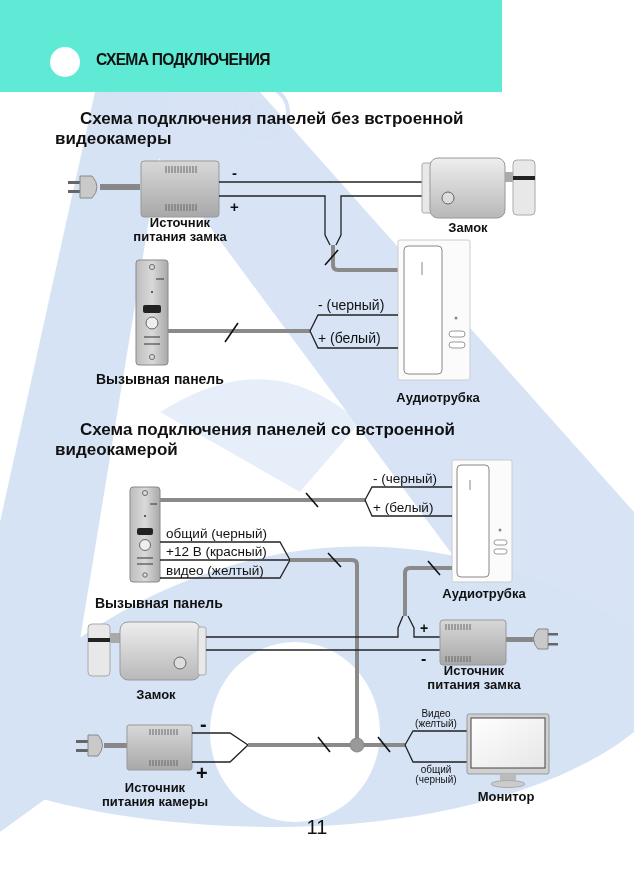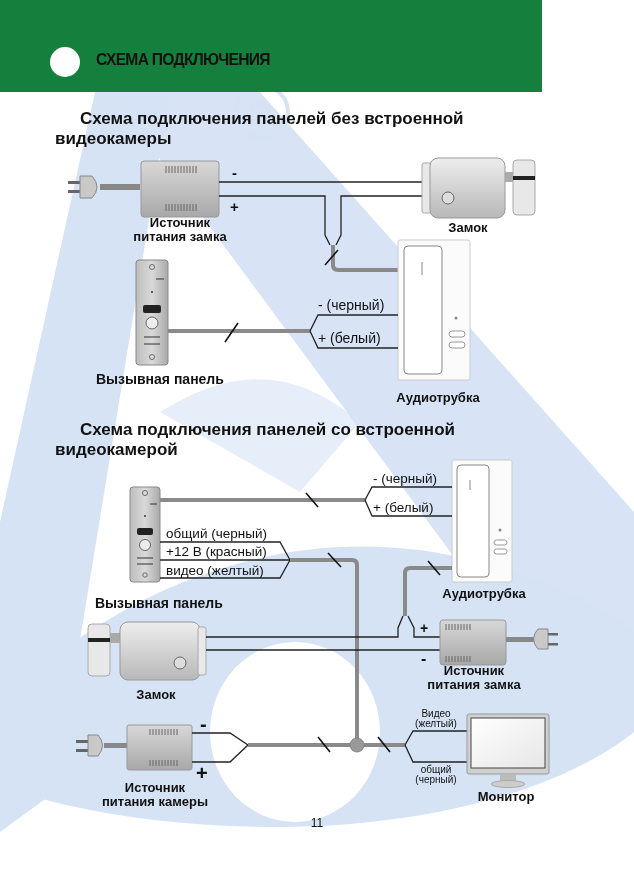--- a/index.html
+++ b/index.html
@@ -1,24 +1,24 @@
 <!DOCTYPE html>
 <html><head>
 <meta charset="utf-8">
 <style>
   html, body { margin:0; padding:0; }
   body { width:634px; height:872px; position:relative; overflow:hidden; background:#ffffff; font-family:"Liberation Sans", sans-serif; }
-  .header { position:absolute; left:0; top:0; width:542px; height:92px; background:#15803d; }
+  .header { position:absolute; left:0; top:0; width:502px; height:92px; background:#5eead4; }
   .header-dot { position:absolute; left:50px; top:47px; width:30px; height:30px; border-radius:50%; background:#ffffff; }
   .header-title { position:absolute; left:96px; top:50px; font-size:17px; font-weight:bold; color:#111; letter-spacing:-0.8px; transform:scaleX(0.92); transform-origin:left; }
   #wm { position:absolute; left:0; top:92px; }
   #diagram { position:absolute; left:0; top:0; }
   .t { font-family:"Liberation Sans", sans-serif; fill:#111; }
   .b { font-weight:bold; }
-  .page-num { position:absolute; left:0; width:634px; top:816px; text-align:center; font-size:12px; color:#111; }
+  .page-num { position:absolute; left:0; width:634px; top:816px; text-align:center; font-size:20px; color:#111; }
 </style>
 </head>
 <body>
 
 <div class="header">
   <div class="header-dot"></div>
   <div class="header-title">СХЕМА ПОДКЛЮЧЕНИЯ</div>
 </div>
 
 <svg id="wm" width="634" height="780">

